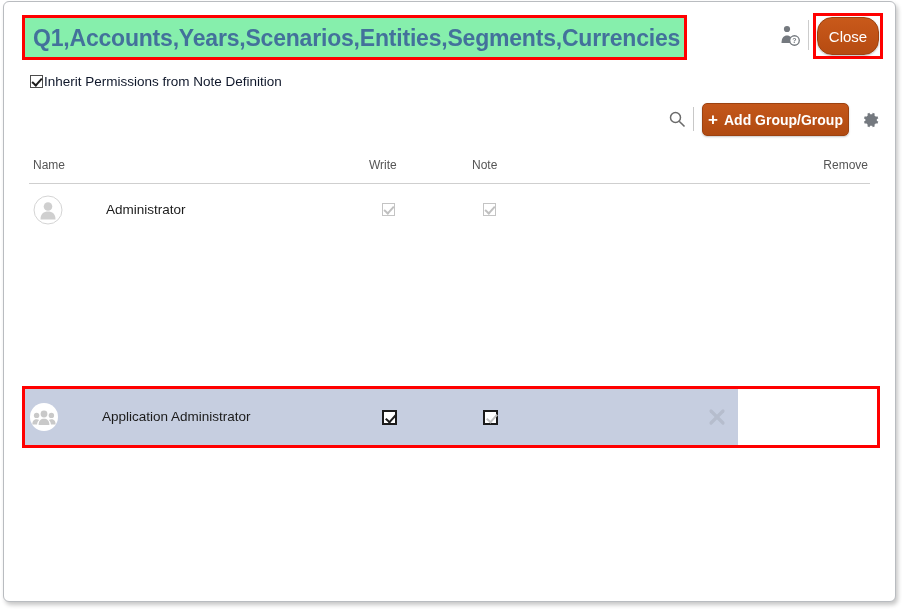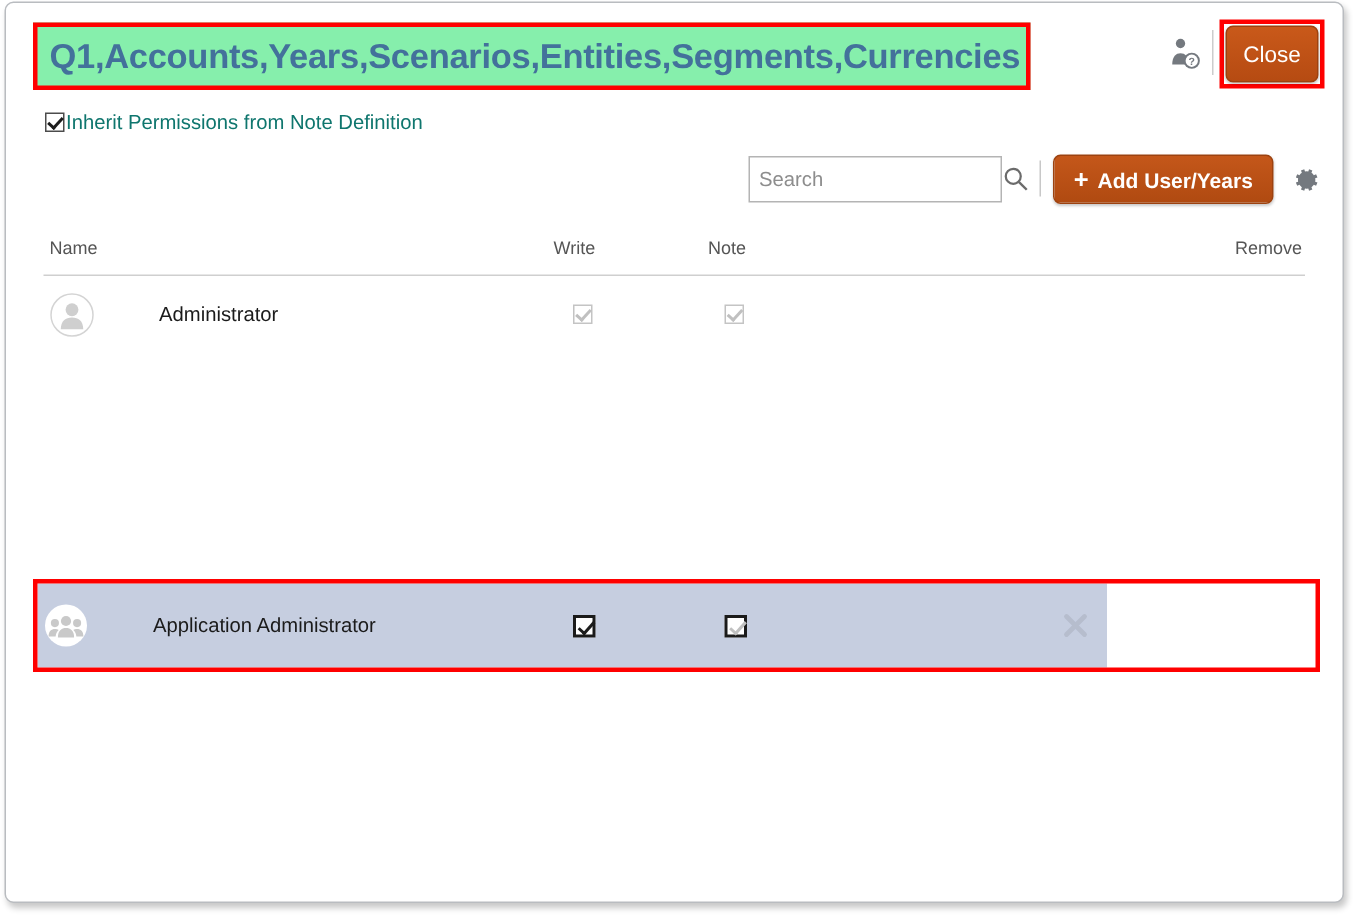--- a/index.html
+++ b/index.html
@@ -82,21 +82,21 @@
   }
 
   #close-button {
     position: absolute;
     left: 813px;
     top: 15px;
     width: 62px;
     height: 38px;
     background: linear-gradient(#c9591a, #b64b12);
     border: 1px solid #9c4210;
-    border-radius: 5px;
+    border-radius: 15px;
     color: #ffffff;
     font-size: 15px;
     font-family: "Liberation Sans", sans-serif;
     cursor: pointer;
     box-shadow: 0 1px 2px rgba(0,0,0,0.25);
   }
 
   
   #inherit-row {
     position: absolute;
@@ -129,21 +129,21 @@
   }
   .chk.disabled {
     border-color: #c4c4c4;
   }
   .chk.disabled.checked::after {
     border-color: #c0c0c0;
   }
 
   #inherit-label {
     font-size: 13.5px;
-    color: #0f766e;
+    color: #0f172a;
     margin-left: 1px;
   }
 
   
   #toolbar { position: absolute; left: 0; top: 100px; width: 100%; height: 40px; }
 
   #scope-select {
     position: absolute;
     left: 25px;
     top: 5px;
@@ -338,34 +338,33 @@
   </div>
 
   <div id="inherit-row">
     <span class="chk checked"></span>
     <span id="inherit-label">Inherit Permissions from Note Definition</span>
   </div>
 
   <div id="toolbar">
 
 
-    <input id="search-input" type="text" placeholder="Search" style="">
 
     <span id="search-icon">
       <svg width="18" height="18" viewBox="0 0 18 18">
         <circle cx="7.5" cy="7.5" r="5" fill="none" stroke="#6b6b6b" stroke-width="1.5"></circle>
         <line x1="11.2" y1="11.2" x2="16.5" y2="16.5" stroke="#6b6b6b" stroke-width="1.6"></line>
       </svg>
     </span>
 
     <div id="toolbar-divider"></div>
 
     <button id="add-user-group-button">
       <span id="add-plus-icon">+</span>
-      <span>Add User/Years</span>
+      <span>Add Group/Group</span>
     </button>
 
     <span id="settings-gear-icon">
       <svg width="20" height="20" viewBox="0 0 20 20">
         <path fill="#74797f" d="M10 6.3a3.7 3.7 0 100 7.4 3.7 3.7 0 000-7.4zm0 5.6a1.9 1.9 0 110-3.8 1.9 1.9 0 010 3.8z"></path>
         <path fill="#74797f" d="M17.3 11.6l-1.5-.5a6 6 0 000-2.2l1.5-.5-.9-2.2-1.5.6a6 6 0 00-1.6-1.6l.6-1.5-2.2-.9-.5 1.5a6 6 0 00-2.2 0l-.5-1.5-2.2.9.6 1.5a6 6 0 00-1.6 1.6l-1.5-.6-.9 2.2 1.5.5a6 6 0 000 2.2l-1.5.5.9 2.2 1.5-.6a6 6 0 001.6 1.6l-.6 1.5 2.2.9.5-1.5a6 6 0 002.2 0l.5 1.5 2.2-.9-.6-1.5a6 6 0 001.6-1.6l1.5.6z"></path>
       </svg>
     </span>
   </div>
 

